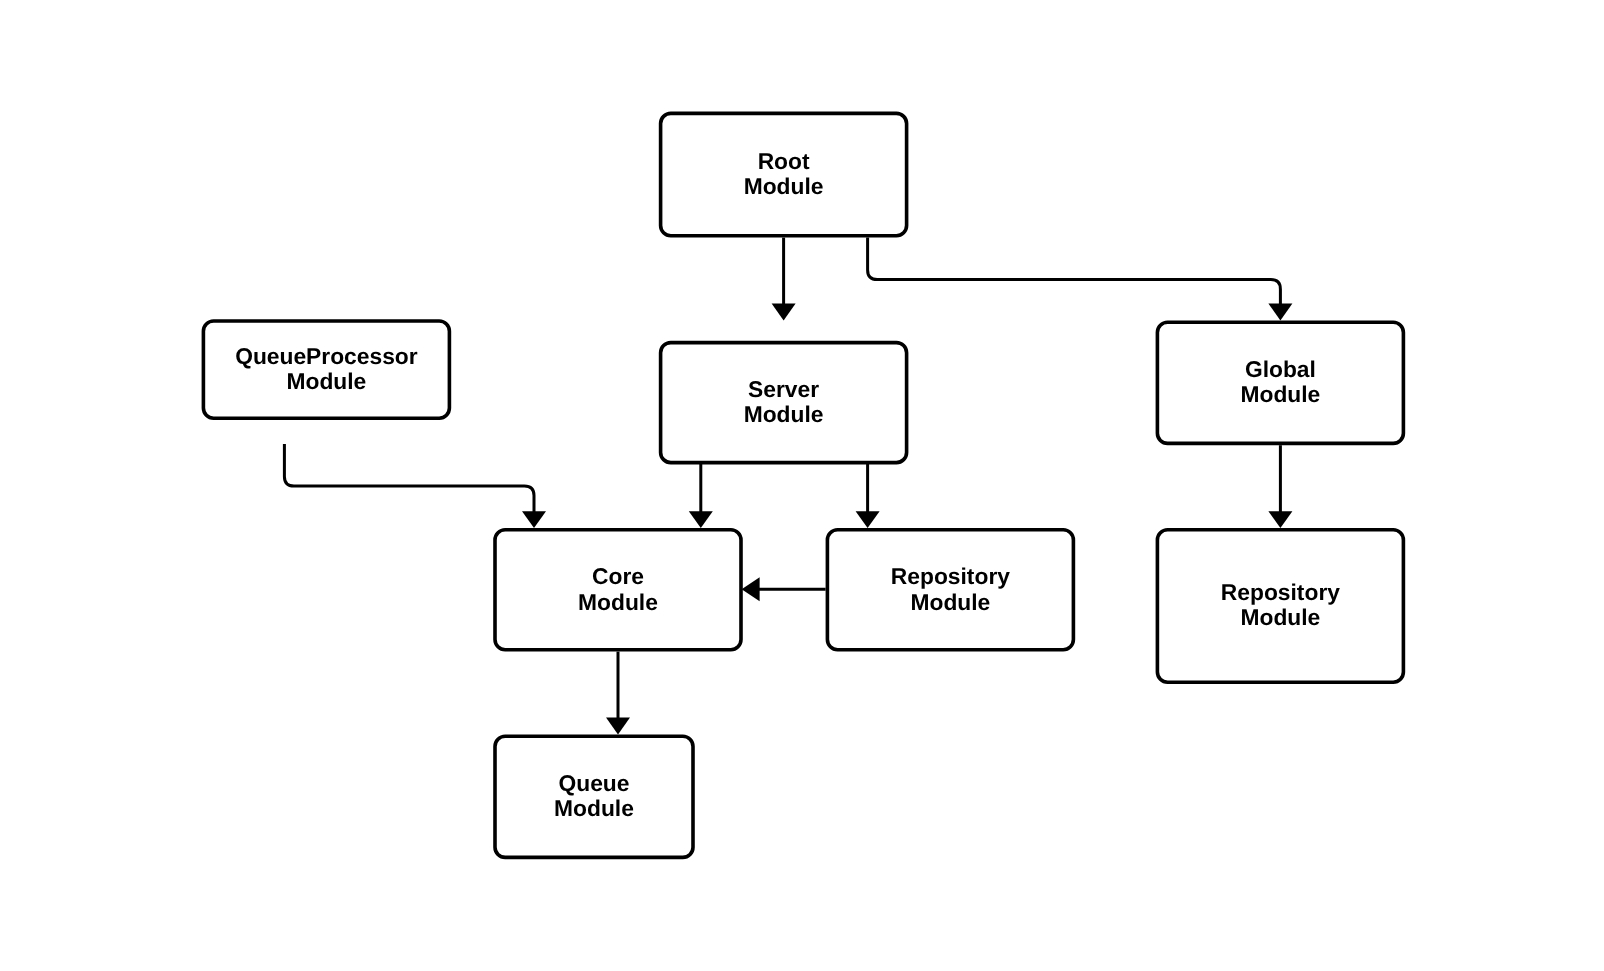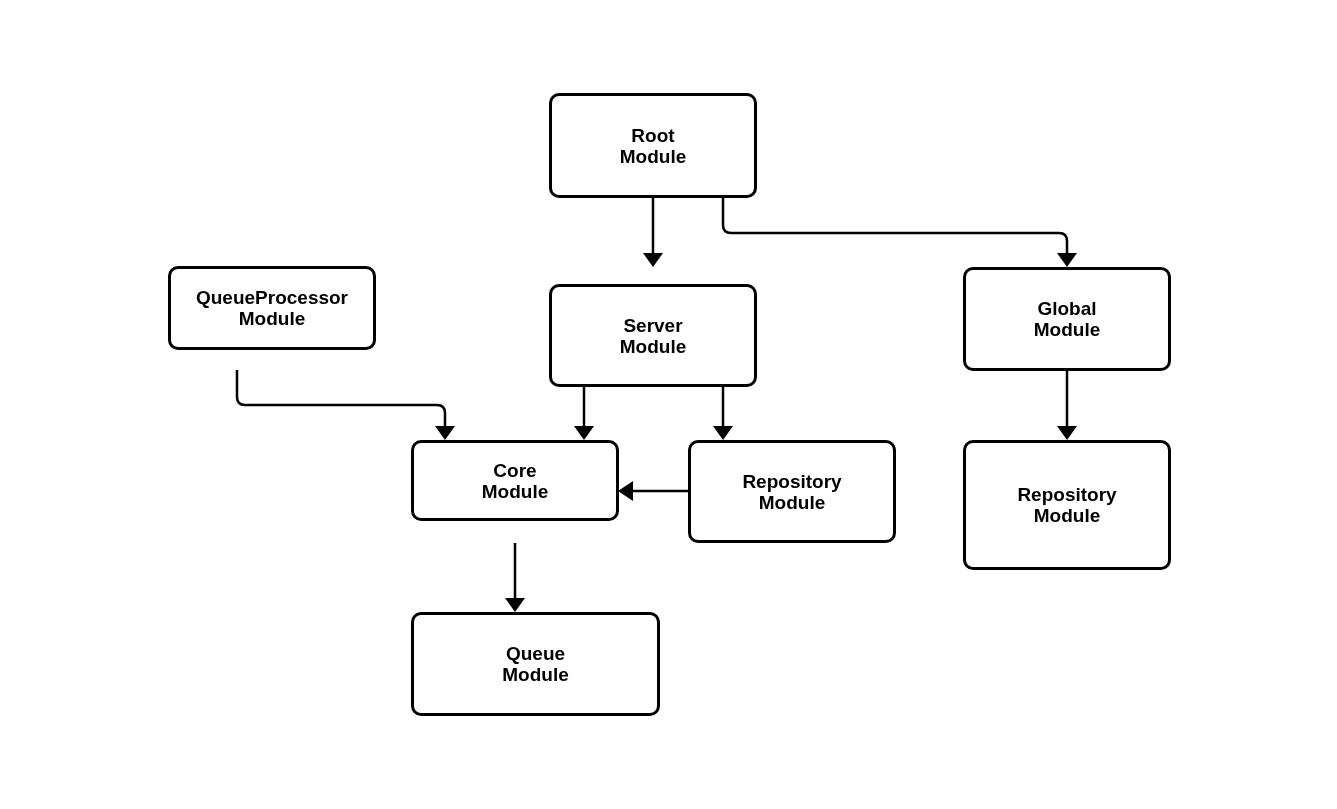--- a/index.html
+++ b/index.html
@@ -120,41 +120,41 @@
     </div>
   </div>
 
   <div class="node" style="left:963px; top:267px; width:208px; height:104px;">
     <div class="label">
       <div>Global</div>
       <div>Module</div>
     </div>
   </div>
 
-  <div class="node" style="left:411px; top:440px; width:208px; height:81px;">
+  <div class="node" style="left:411px; top:440px; width:208px; height:103px;">
     <div class="label">
       <div>Core</div>
       <div>Module</div>
     </div>
   </div>
 
   <div class="node" style="left:688px; top:440px; width:208px; height:103px;">
     <div class="label">
       <div>Repository</div>
       <div>Module</div>
     </div>
   </div>
 
   <div class="node" style="left:963px; top:440px; width:208px; height:130px;">
     <div class="label">
       <div>Repository</div>
       <div>Module</div>
     </div>
   </div>
 
-  <div class="node" style="left:411px; top:612px; width:249px; height:104px;">
+  <div class="node" style="left:411px; top:612px; width:168px; height:104px;">
     <div class="label">
       <div>Queue</div>
       <div>Module</div>
     </div>
   </div>
 
 </div>
 
 </body></html>

